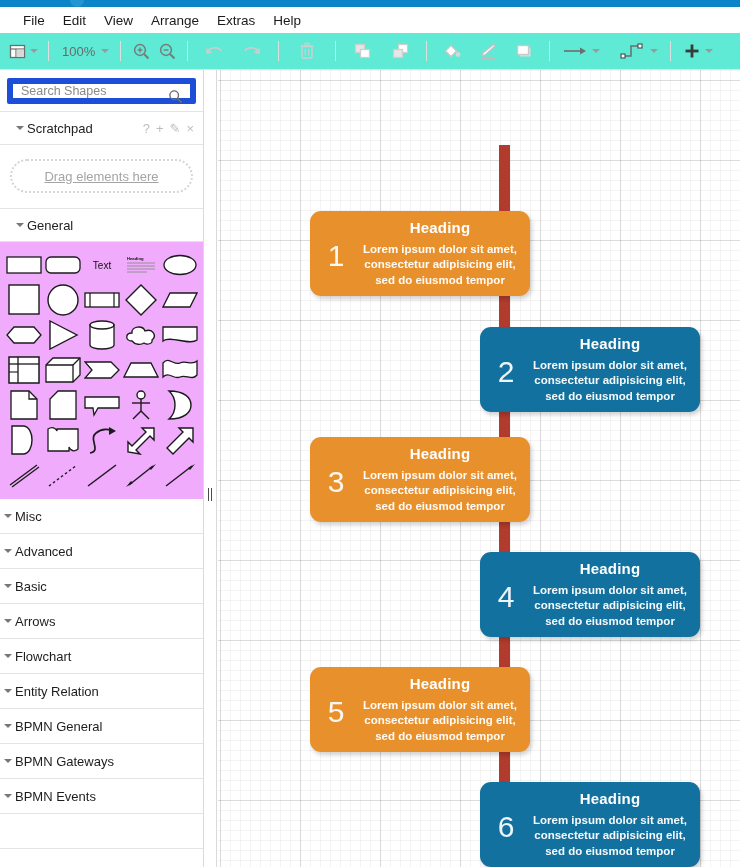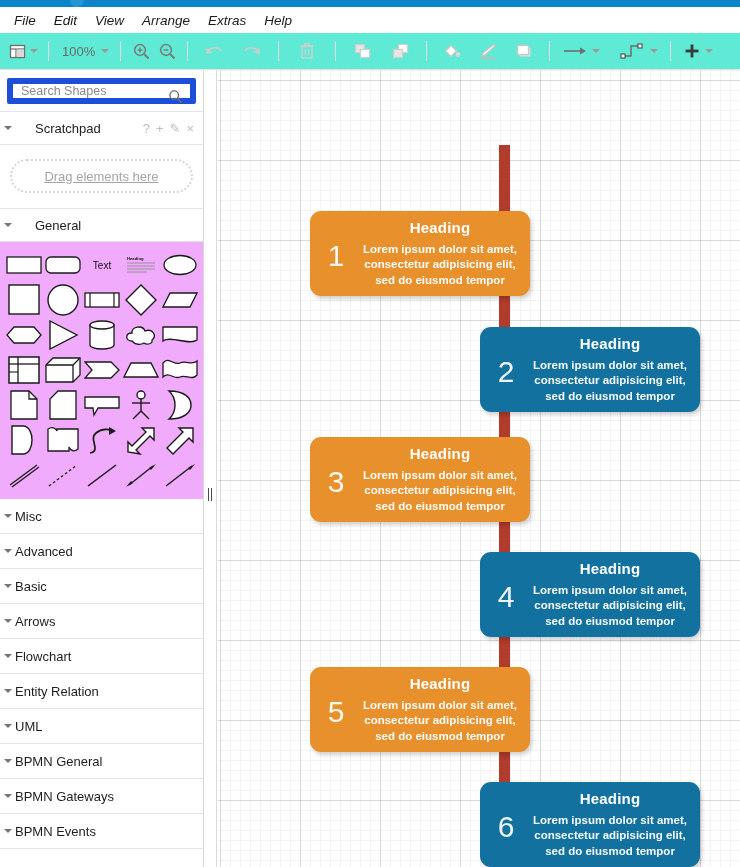--- a/index.html
+++ b/index.html
@@ -20,22 +20,22 @@
   .titlestrip .logo-notch {
     position: absolute; left: 70px; top: 0; width: 14px; height: 7px;
     background: #2396d2; border-radius: 0 0 7px 7px;
   }
 
   
   .menubar {
     position: absolute; left: 0; top: 7px; width: 740px; height: 26px;
     background: #ffffff;
     display: flex; align-items: center;
-    padding-left: 5px;
-    font-size: 13.5px; color: #222; font-style: italic;
+    padding-left: 14px;
+    font-size: 13.5px; color: #222;
   }
   .menubar .menu-item {
     padding: 3px 9px; cursor: default; white-space: nowrap; color: #1a1a1a;
   }
 
   
   .toolbar {
     position: absolute; left: 0; top: 33px; width: 740px; height: 37px;
     background: #5eead4;
     border-bottom: 1px solid #e2e2e2;
@@ -71,22 +71,22 @@
     border: 0; outline: 0; width: 100%; height: 100%;
     padding: 0 26px 0 8px; font-size: 12.5px; color: #555;
     font-family: "Liberation Sans", sans-serif; background: transparent;
   }
   .search-box input::placeholder { color: #8a8a8a; }
   .search-ico { position: absolute; right: 7px; top: 5px; }
 
   .sect-head {
     height: 34px; display: flex; align-items: center;
     border-top: 1px solid #e4e4e4; border-bottom: 1px solid #e4e4e4;
-    padding-left: 4px; font-size: 13px; color: #222;
-    background: #fff; cursor: default; gap: 20px;
+    padding-left: 16px; font-size: 13px; color: #222;
+    background: #fff; cursor: default;
   }
   .twisty {
     width: 8px; height: 8px; margin-right: 3px; flex: 0 0 8px;
     display: flex; align-items: center; justify-content: center;
   }
   .twisty i {
     display: block; width: 0; height: 0;
     border-left: 4px solid transparent; border-right: 4px solid transparent;
     border-top: 4px solid #777;
   }
@@ -640,26 +640,20 @@
       <div class="cat-row">
         <span class="twisty">
             <i></i>
           </span>
         <span>Entity Relation</span>
       </div>
       <div class="cat-row">
         <span class="twisty">
             <i></i>
           </span>
-        <span>UML</span>
-      </div>
-      <div class="cat-row">
-        <span class="twisty">
-            <i></i>
-          </span>
         <span>BPMN General</span>
       </div>
       <div class="cat-row">
         <span class="twisty">
             <i></i>
           </span>
         <span>BPMN Gateways</span>
       </div>
       <div class="cat-row">
         <span class="twisty">

